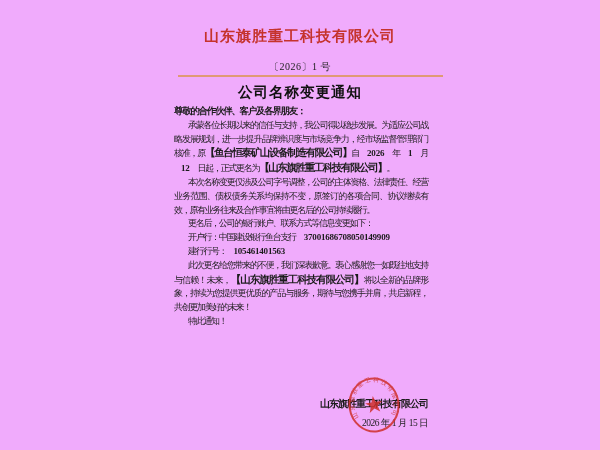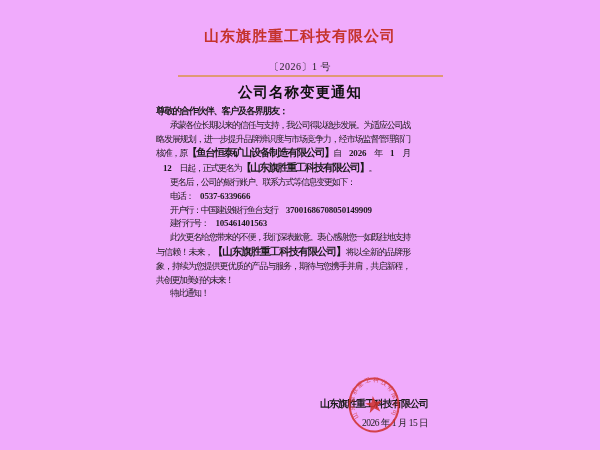--- a/index.html
+++ b/index.html
@@ -25,21 +25,21 @@
     position: absolute; top: 75px; left: 178px;
     width: 265px; height: 2px;
   }
   .doc-title {
     position: absolute; top: 83px; left: 0; width: 600px;
     text-align: center;
     font-family: "Liberation Sans", "DejaVu Sans", sans-serif;
     font-size: 14.5px; font-weight: bold; color: #111111; letter-spacing: 1px;
   }
   .body-text {
-    position: absolute; left: 156px; top: 105px; width: 254px;
+    position: absolute; left: 174px; top: 105px; width: 254px;
     font-size: 9px; line-height: 13.8px; letter-spacing: -1.3px;
     text-align: justify;
   }
   .body-text p { margin: 0; text-indent: 14px; }
   p.salutation {
     font-weight: bold; text-indent: 0; font-size: 9.5px;
   }
   p.info-line { text-align: left; }
   .seg-name { font-weight: bold; font-size: 10.5px; letter-spacing: -1.4px; }
   .seg-num  { font-weight: bold; letter-spacing: -0.2px; padding: 0 7px; }
@@ -65,22 +65,22 @@
 
   <div class="doc-number">〔2026〕1 号</div>
 
   <div class="divider" style="background: rgb(223, 154, 116);"></div>
 
   <div class="doc-title">公司名称变更通知</div>
 
   <div class="body-text">
     <p class="salutation">尊敬的合作伙伴、客户及各界朋友：</p>
     <p><span>承蒙各位长期以来的信任与支持，我公司得以稳步发展。为适应公司战略发展规划，进一步提升品牌辨识度与市场竞争力，经市场监督管理部门核准，原</span><span class="seg-name">【鱼台恒泰矿山设备制造有限公司】</span><span>自 </span><span class="seg-num">2026</span><span> 年 </span><span class="seg-num">1</span><span> 月 </span><span class="seg-num">12</span><span> 日起，正式更名为</span><span class="seg-name">【山东旗胜重工科技有限公司】</span><span>。</span></p>
+    <p>本次名称变更仅涉及公司字号调整，公司的主体资格、法律责任、经营业务范围、债权债务关系均保持不变，原签订的各项合同、协议继续有效，原有业务往来及合作事宜将由更名后的公司持续履行。</p>
     <p>更名后，公司的银行账户、联系方式等信息变更如下：</p>
-    <p class="info-line"><span>电话：</span><span class="seg-num">0537-6339666</span></p>
     <p class="info-line"><span>开户行：中国建设银行鱼台支行 </span><span class="seg-num">37001686708050149909</span></p>
     <p class="info-line"><span>建行行号：</span><span class="seg-num">105461401563</span></p>
     <p><span>此次更名给您带来的不便，我们深表歉意。衷心感谢您一如既往地支持与信赖！未来，</span><span class="seg-name">【山东旗胜重工科技有限公司】</span><span>将以全新的品牌形象，持续为您提供更优质的产品与服务，期待与您携手并肩，共启新程，共创更加美好的未来！</span></p>
     <p>特此通知！</p>
   </div>
 
   <div class="signature">
     <div class="sig-company">山东旗胜重工科技有限公司</div>
     <div class="sig-date">2026 年 1 月 15 日</div>
   </div>

